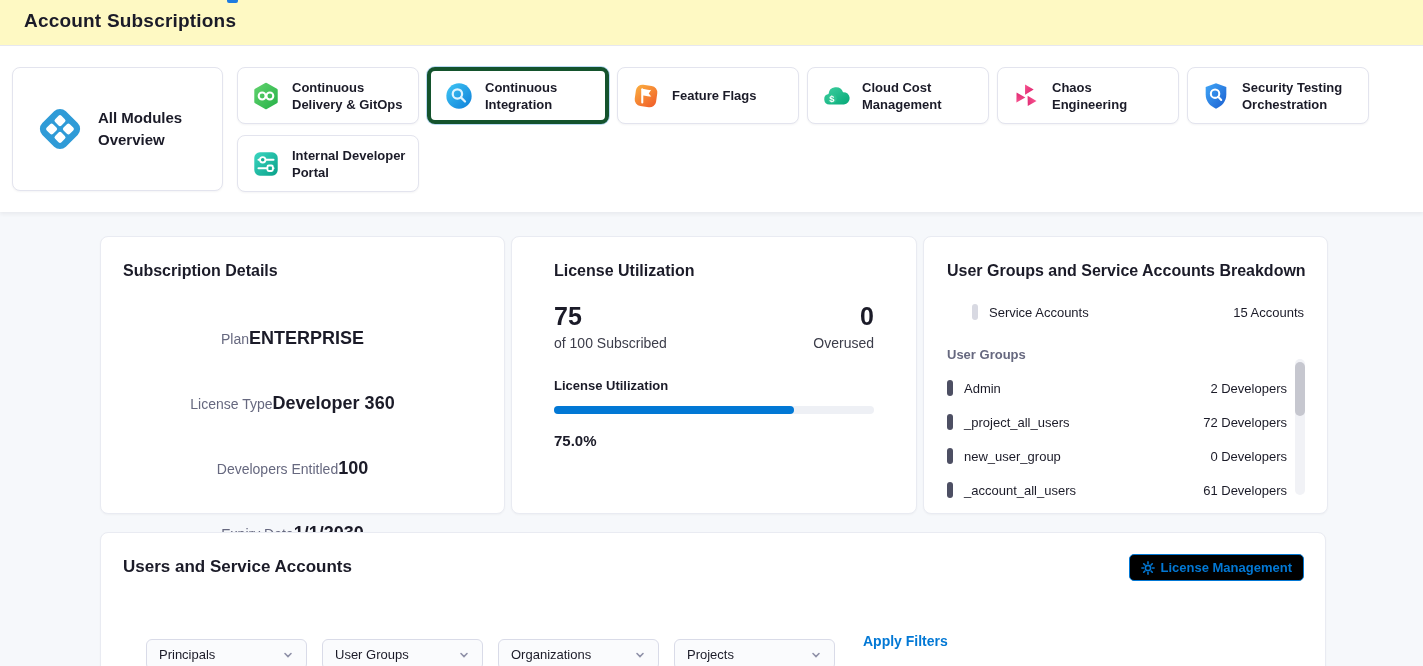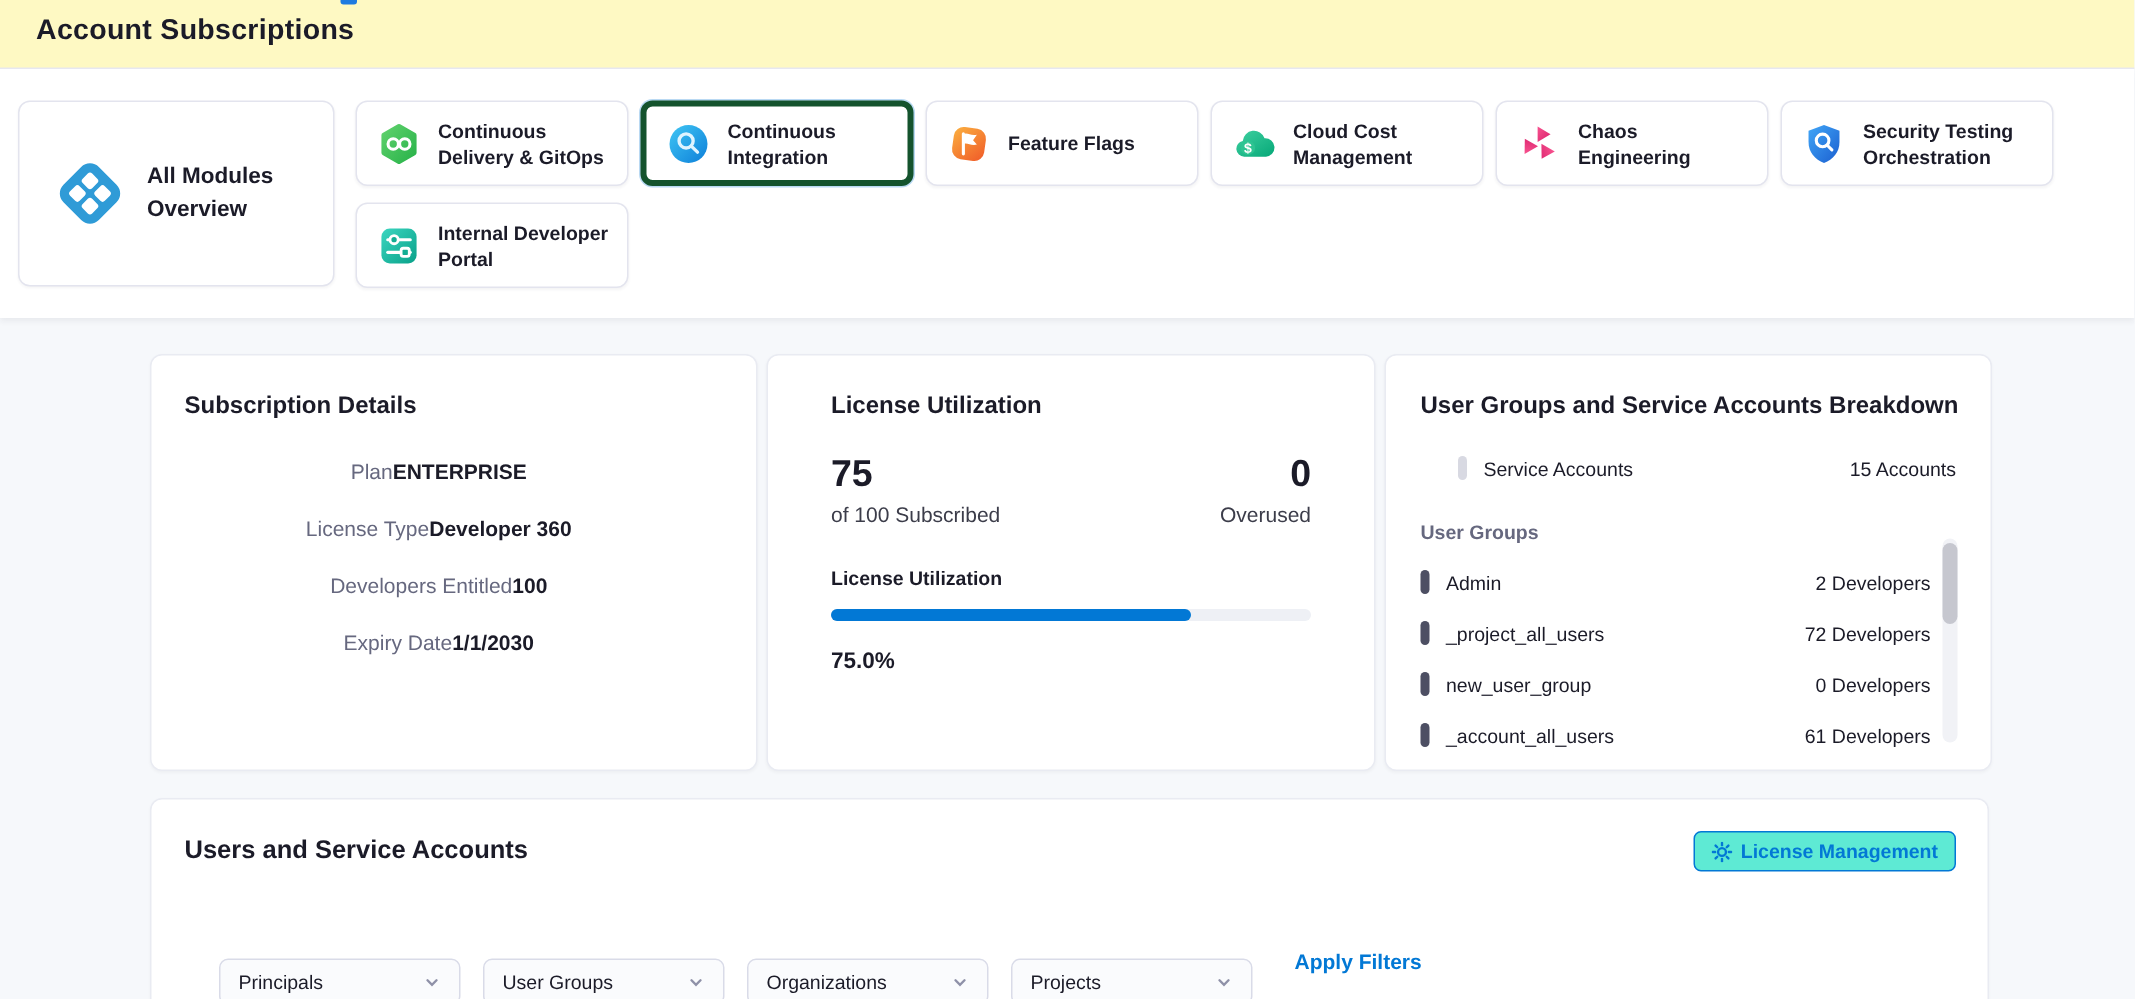--- a/index.html
+++ b/index.html
@@ -45,21 +45,21 @@
   .card { background:#fff; border:1px solid #e9ebf2; border-radius:8px;
     box-shadow:0 1px 2px rgba(40,41,61,.04); }
   .card h2 { margin:0; font-size:16px; font-weight:bold; }
 
   .card-sub { width:405px; height:278px; padding-top:25px; }
   .card-sub h2 { padding-left:22px; }
   .kv { display:flex; justify-content:center; align-items:baseline;
     padding:0 42px 0 22px; margin-top:22px; }
   .kv:first-of-type { margin-top:26px; }
   .kv .k { font-size:14px; color:#66687f; }
-  .kv .v { font-size:14px; font-weight:bold; }
+  .kv .v { font-size:18px; font-weight:bold;margin-top:22px; }
 
   .card-util { width:406px; height:278px; padding:25px 42px 0 42px; }
   .stats { display:flex; justify-content:space-between; margin-top:23px; }
   .stat-right { text-align:right; }
   .big-num { font-size:25px; font-weight:bold; line-height:27px; }
   .stat-cap { font-size:14px; color:#3c3d4a; margin-top:5px; }
   .bar-label { font-size:13px; font-weight:bold; margin-top:27px; }
   .bar { margin-top:13px; height:8px; border-radius:4px; background:#eef0f5; }
   .bar-fill { height:8px; border-radius:4px; background:#0278d5; width:0; }
   .pct { font-size:15px; font-weight:bold; margin-top:18px; }
@@ -76,21 +76,21 @@
   .sb-track { position:absolute; right:22px; top:122px; width:10px; height:136px;
     background:#f1f2f6; border-radius:5px; cursor:pointer; }
   .sb-thumb { position:absolute; top:3px; left:0; width:10px; height:54px;
     background:#c6c7cf; border-radius:5px; }
 
   
   .users-card { position:absolute; left:100px; top:320px; width:1226px; height:210px;
     background:#fff; border:1px solid #e9ebf2; border-radius:8px;
     box-shadow:0 1px 2px rgba(40,41,61,.04); padding:24px 21px 0 22px; }
   .users-title { margin:0; font-size:17px; font-weight:bold; }
-  .lm-btn { position:absolute; right:21px; top:21px; height:27px; background:#5eead4;
+  .lm-btn { position:absolute; right:21px; top:21px; height:27px; background:#000000;
     border:1px solid #0278d5; border-radius:5px; color:#0278d5; font-size:13px;
     font-weight:600; font-family:inherit; display:flex; align-items:center; gap:6px;
     padding:0 11px; cursor:pointer; }
   .filters { display:flex; align-items:center; margin:34px 0 0 23px; gap:15px; }
   .select { width:161px; height:31px; border:1px solid #d9dbe8; border-radius:6px;
     background:#fafbfd; display:flex; align-items:center; justify-content:space-between;
     padding:0 12px; font-size:13px; color:#1b1b28; cursor:pointer;margin-top:28px; }
   .apply { margin-left:13px; color:#0278d5; font-size:14px; font-weight:bold; cursor:pointer; }
 </style>
 </head>

